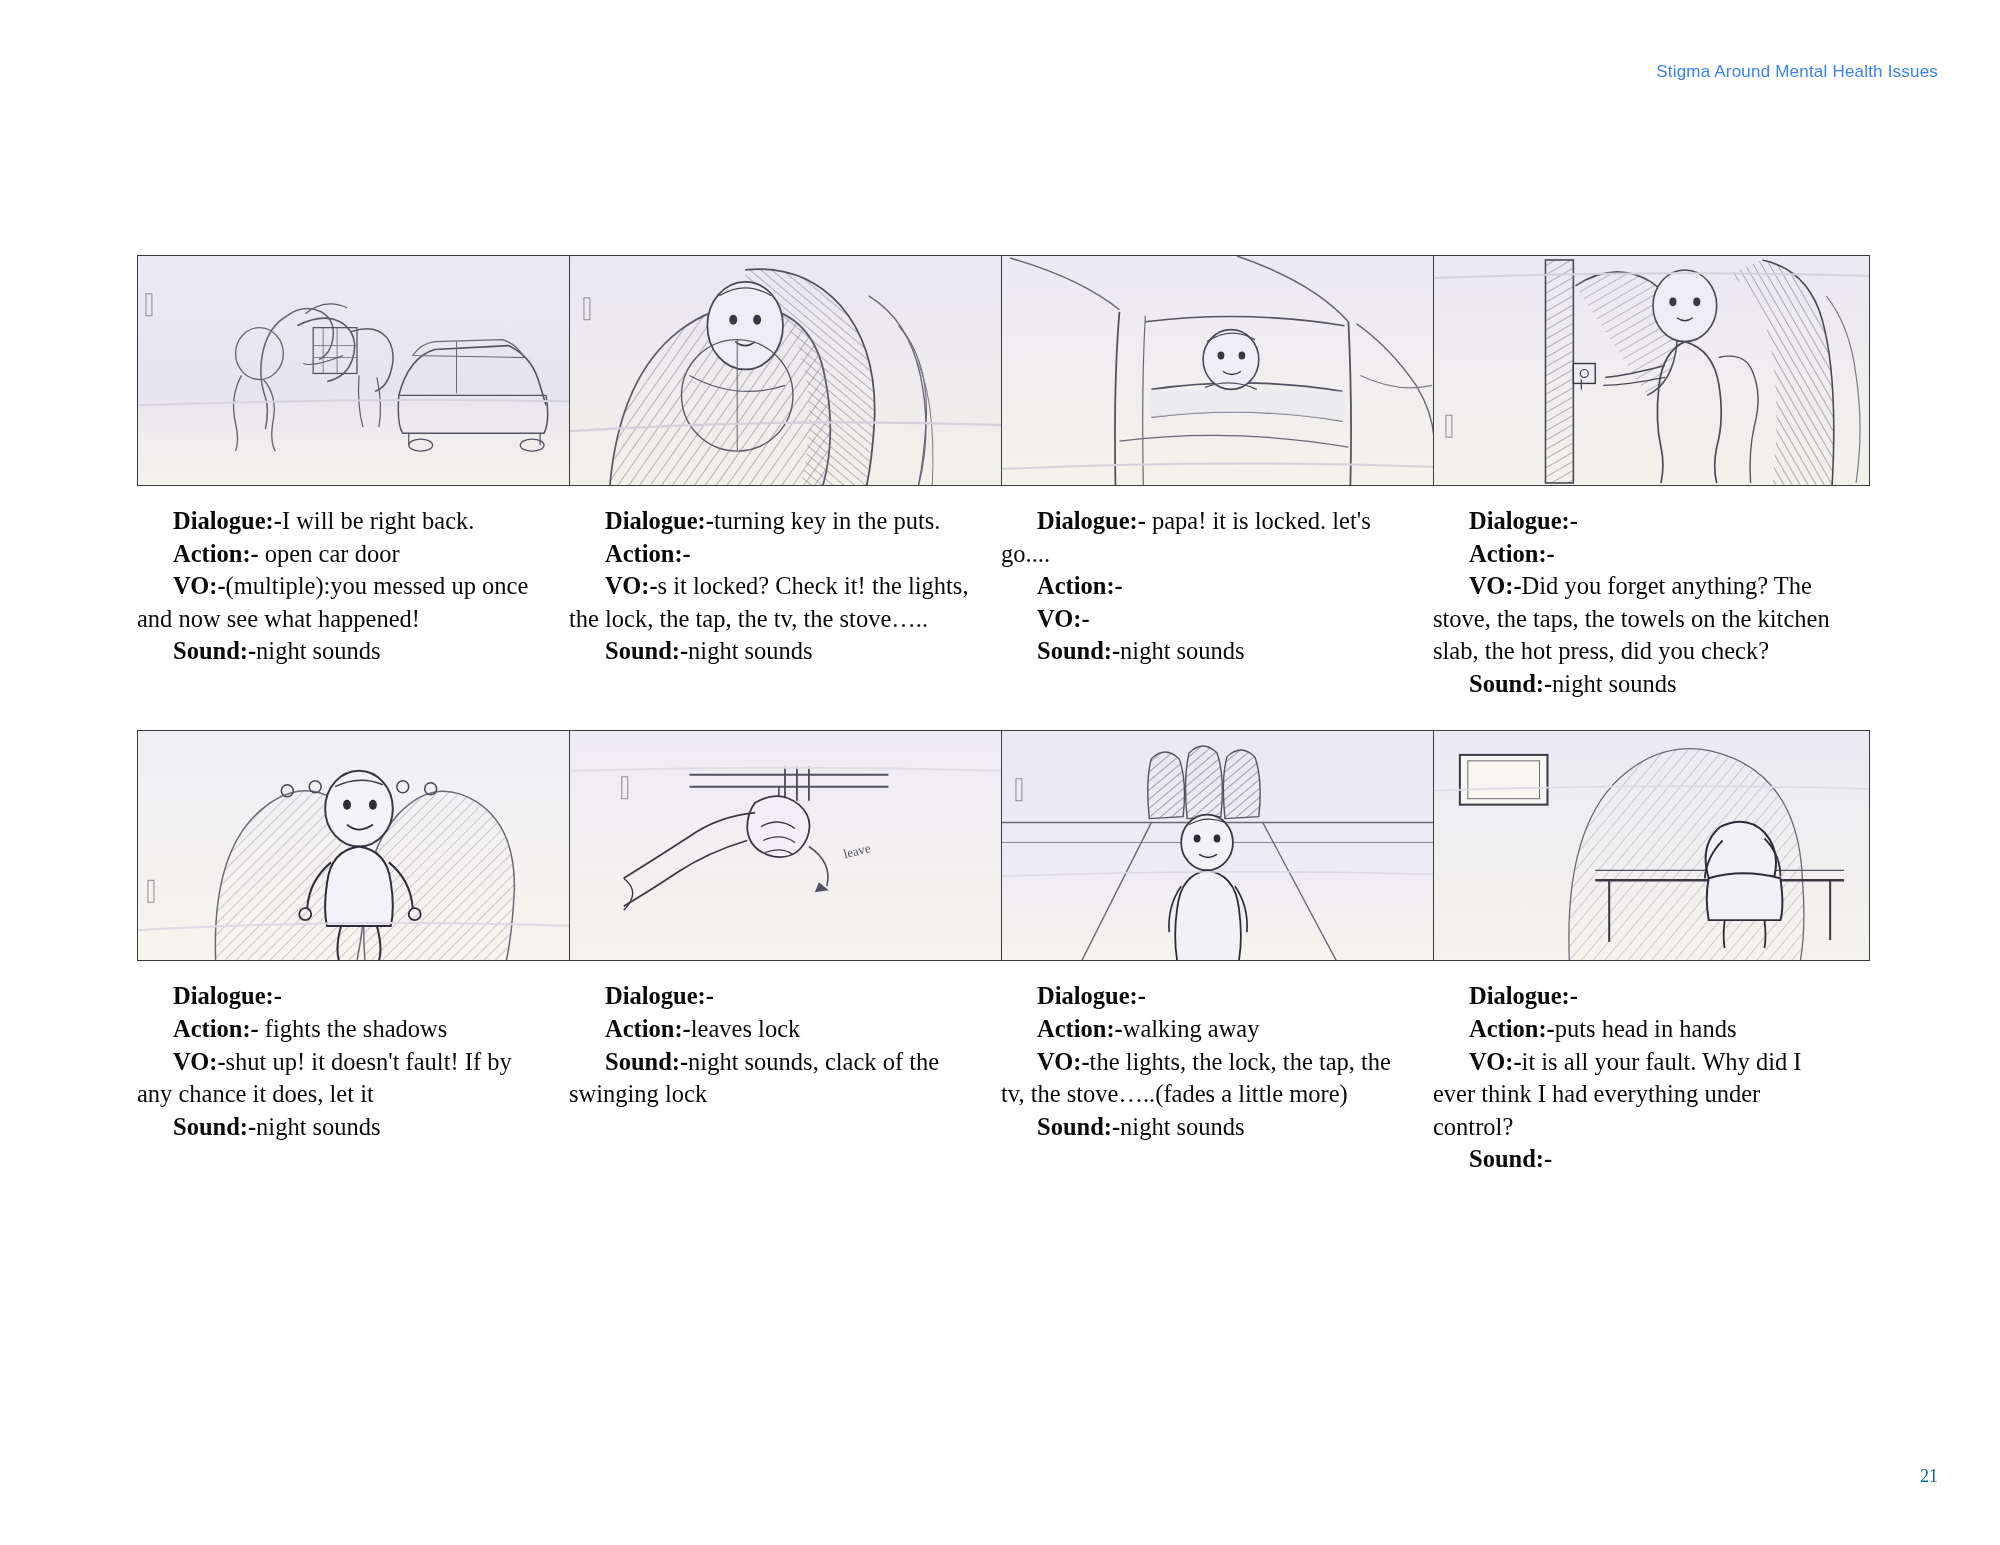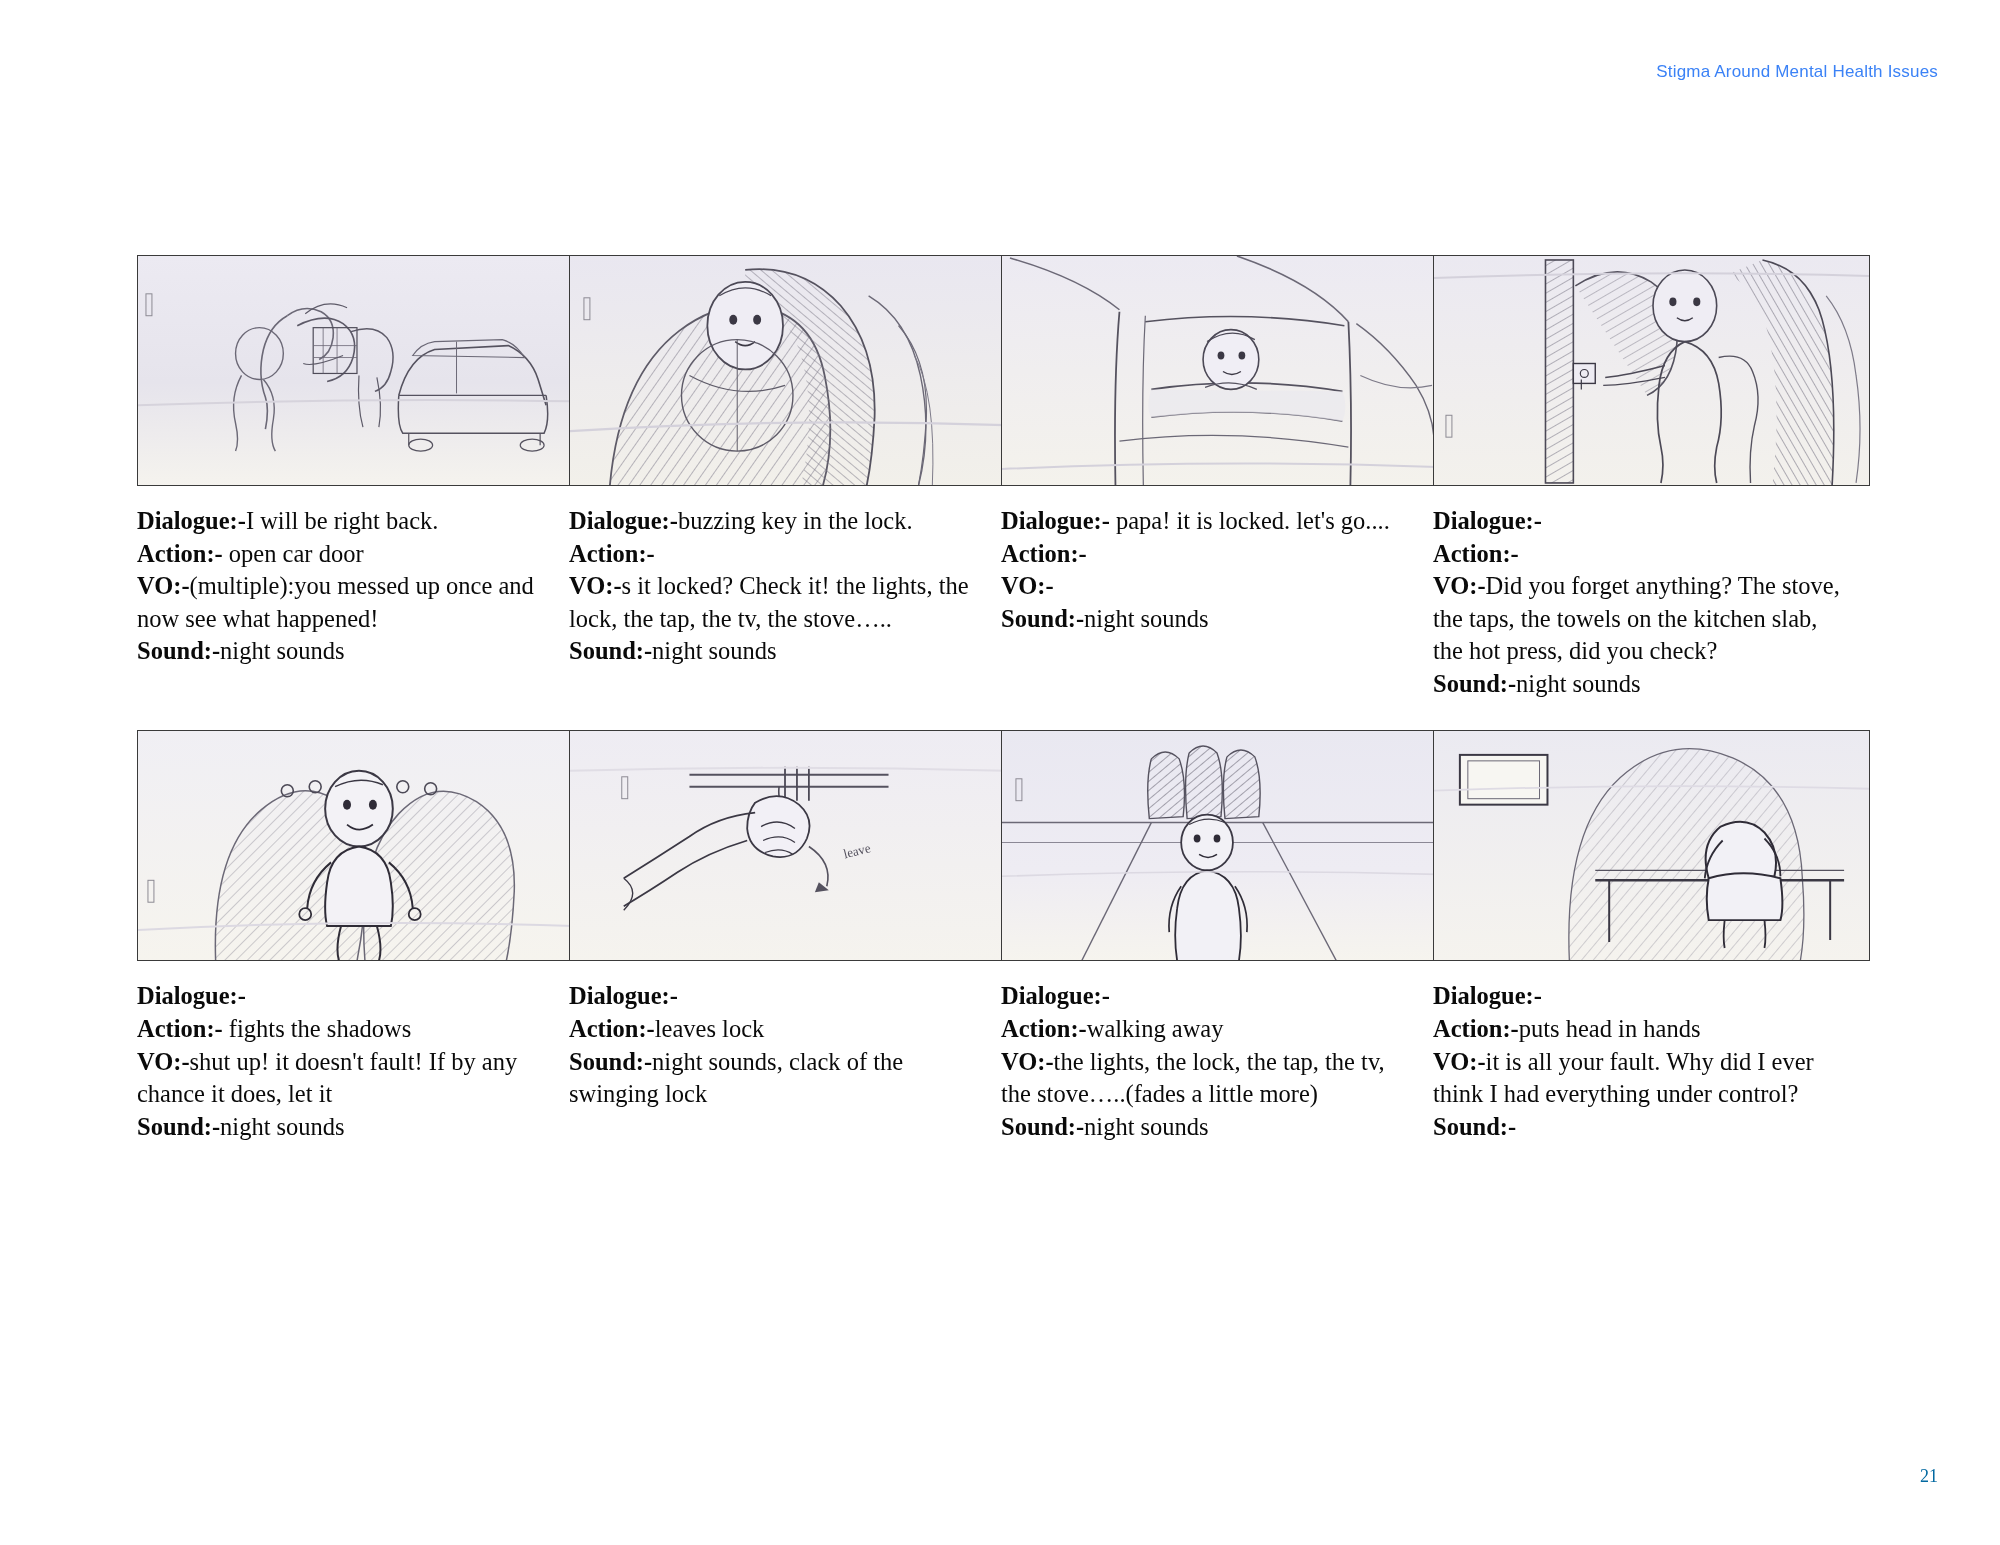--- a/index.html
+++ b/index.html
@@ -70,20 +70,21 @@
   }
   .caption {
     margin-top: 19px;
     font-size: 24.5px;
     line-height: 1.33;
     color: #0a0a0a;
     width: 412px;
   }
   .caption .lbl {
     font-weight: bold;
+    margin-left: 36px;
   }
   .caption .line {
     display: block;
   }
   svg { display: block; }
 </style>
 </head>
 <body>
 
 <div class="page">
@@ -167,21 +168,21 @@
             <ellipse cx="168" cy="140" rx="56" ry="56" fill="none" stroke="#5e5b68" stroke-width="1.4"></ellipse>
             <path d="M120 120 q48 26 96 10" fill="none" stroke="#5e5b68" stroke-width="1.2"></path>
             <path d="M168 84 v112" fill="none" stroke="#5e5b68" stroke-width="1"></path>
             <path d="M300 40 q40 24 52 80 q12 56 -2 111" fill="none" stroke="#6b6876" stroke-width="1.4"></path>
             <path d="M330 70 q30 34 28 92 q-2 38 -8 69" fill="none" stroke="#6b6876" stroke-width="1.2"></path>
             <path d="M346 100 q22 40 18 131" fill="none" stroke="#7d7a88" stroke-width="1"></path>
             <path d="M0 176 q216 -14 437 -6" stroke="#d4d1db" stroke-width="2.2" fill="none"></path>
           </svg>
         </div>
         <div class="caption">
-          <span class="line"><span class="lbl">Dialogue:-</span><span>buzzing key in the lock.</span></span>
+          <span class="line"><span class="lbl">Dialogue:-</span><span>turning key in the puts.</span></span>
           <span class="line"><span class="lbl">Action:-</span><span></span></span>
           <span class="line"><span class="lbl">VO:-</span><span>s it locked? Check it! the lights, the lock, the tap, the tv, the stove…..</span></span>
           <span class="line"><span class="lbl">Sound:-</span><span>night sounds</span></span>
         </div>
       </div>
 
       <div class="cell">
         <div class="frame">
           <svg class="frame-inner" viewBox="0 0 437 231">
             <defs>

